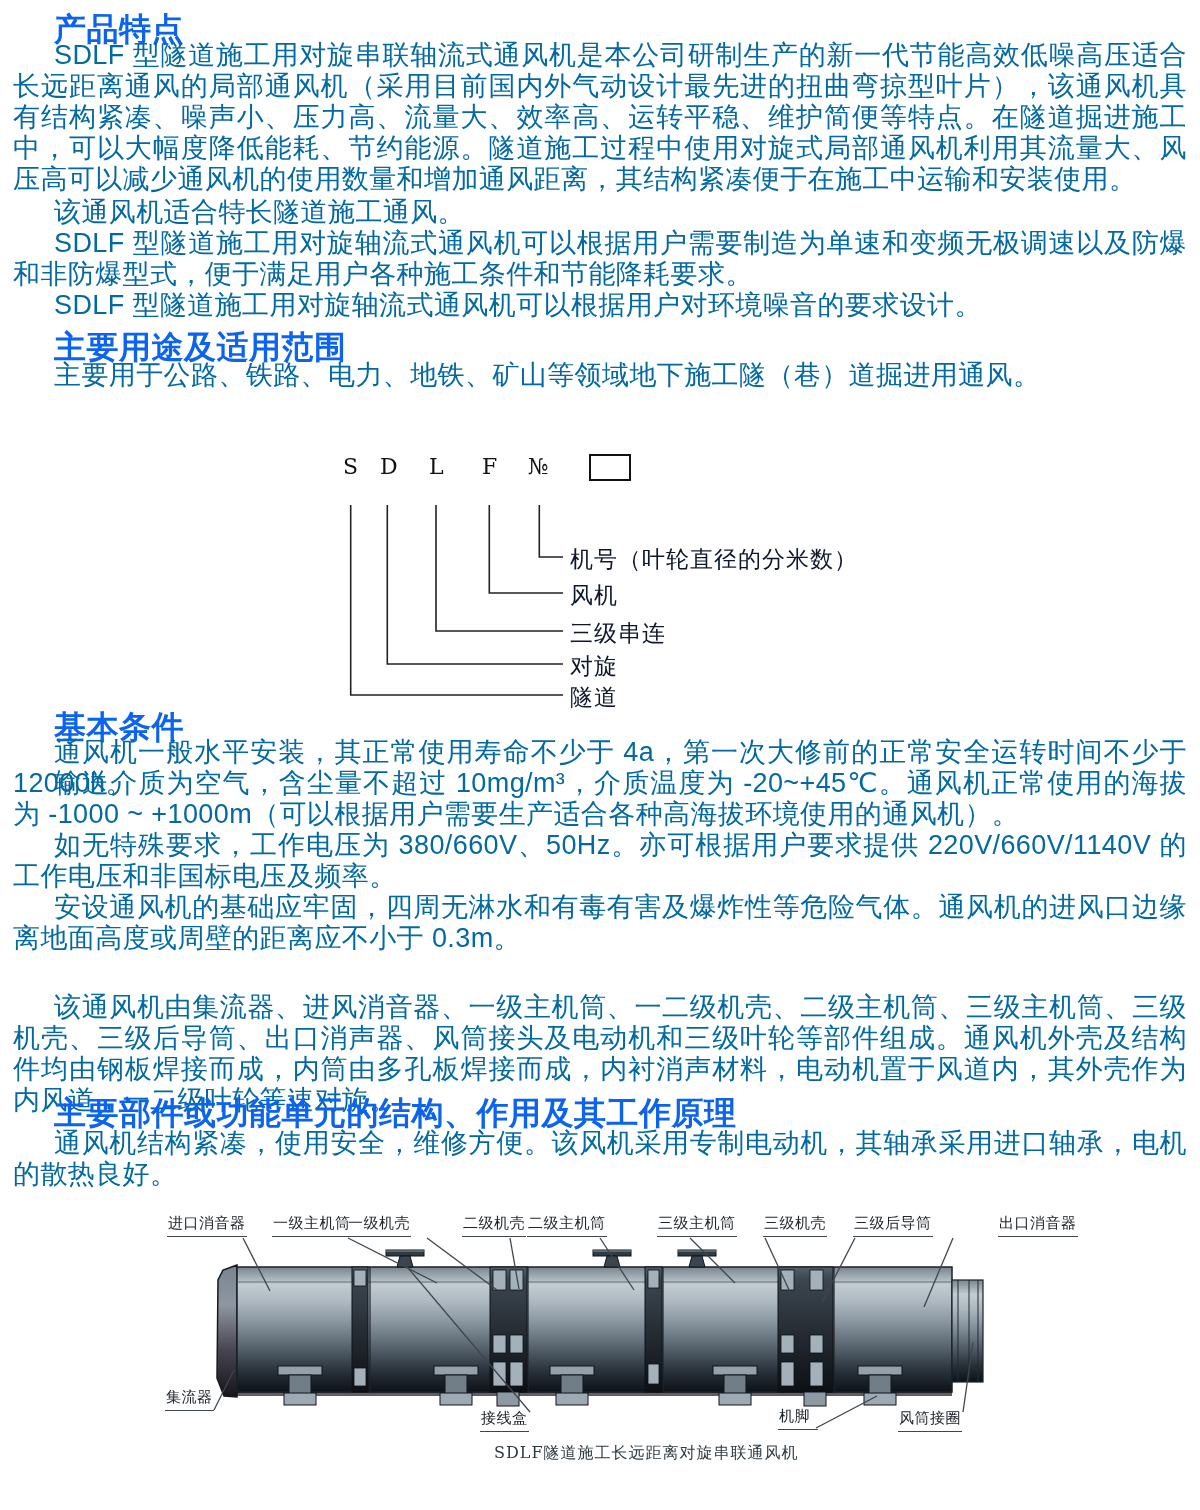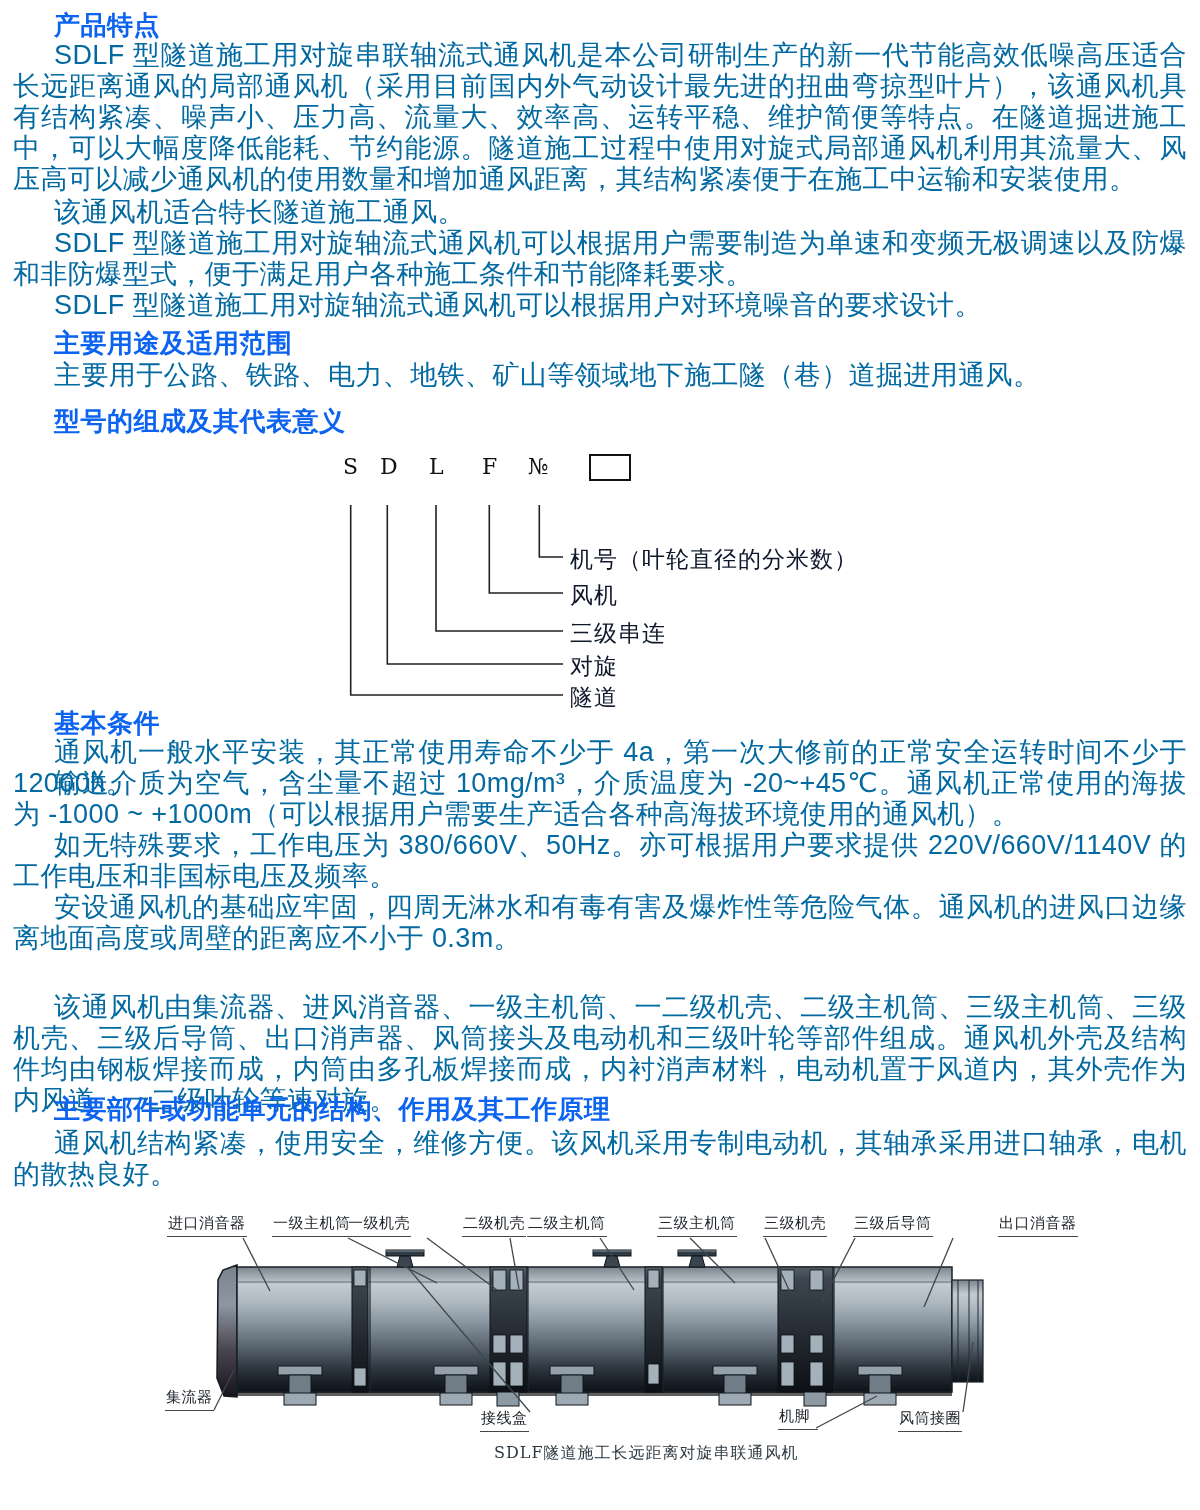--- a/index.html
+++ b/index.html
@@ -1,19 +1,19 @@
 <!DOCTYPE html>
 <html><head>
 <meta charset="utf-8">
 <style>
   html,body{margin:0;padding:0;background:#ffffff;}
   #page{position:relative;width:1200px;height:1510px;background:#fff;overflow:hidden;
         font-family:"Liberation Sans","DejaVu Sans",sans-serif;color:#1a1a1a;}
   .abs{position:absolute;}
-  .hd{font-size:26px;font-weight:bold;color:#0b63f0;letter-spacing:0.5px;white-space:nowrap;}
+  .hd{font-size:32px;font-weight:bold;color:#0b63f0;letter-spacing:0.5px;white-space:nowrap;}
   .para{width:1174px;font-size:27px;letter-spacing:0.4px;line-height:31px;text-indent:41px;
         text-align:justify;color:#0369a1;}
   
   .mletter{font-family:"DejaVu Serif","Liberation Serif",serif;font-size:22px;color:#111;}
   .mlabel{font-size:23px;color:#0f172a;letter-spacing:1px;white-space:nowrap;}
   
   .flabel{font-size:15px;letter-spacing:0.5px;color:#20262c;white-space:nowrap;
           border-bottom:1px solid #3f464c;padding:0 1px 3px 1px;
           font-family:"DejaVu Serif","Liberation Serif",serif;}
   .fcaption{font-size:16px;letter-spacing:1px;color:#2e3a42;white-space:nowrap;
@@ -27,21 +27,20 @@
 
   <div class="abs hd" style="left:54px;top:8px;">产品特点</div>
   <p class="abs para" style="left:13px;top:40px;margin:0;">SDLF 型隧道施工用对旋串联轴流式通风机是本公司研制生产的新一代节能高效低噪高压适合长远距离通风的局部通风机（采用目前国内外气动设计最先进的扭曲弯掠型叶片），该通风机具有结构紧凑、噪声小、压力高、流量大、效率高、运转平稳、维护简便等特点。在隧道掘进施工中，可以大幅度降低能耗、节约能源。隧道施工过程中使用对旋式局部通风机利用其流量大、风压高可以减少通风机的使用数量和增加通风距离，其结构紧凑便于在施工中运输和安装使用。</p>
   <p class="abs para" style="left:13px;top:197px;margin:0;">该通风机适合特长隧道施工通风。</p>
   <p class="abs para" style="left:13px;top:228px;margin:0;">SDLF 型隧道施工用对旋轴流式通风机可以根据用户需要制造为单速和变频无极调速以及防爆和非防爆型式，便于满足用户各种施工条件和节能降耗要求。</p>
   <p class="abs para" style="left:13px;top:290px;margin:0;">SDLF 型隧道施工用对旋轴流式通风机可以根据用户对环境噪音的要求设计。</p>
 
   <div class="abs hd" style="left:54px;top:326px;">主要用途及适用范围</div>
   <p class="abs para" style="left:13px;top:360px;margin:0;">主要用于公路、铁路、电力、地铁、矿山等领域地下施工隧（巷）道掘进用通风。</p>
 
-  <div class="abs hd" style="left:54px;top:404px;">型号的组成及其代表意义</div>
 
   <div class="abs" style="left:0;top:440px;width:1200px;height:270px;">
     <svg width="1200" height="270" viewBox="0 0 1200 270">
       <g stroke="#222" stroke-width="1.6" fill="none">
         <path d="M350.7,65 V255 H563"></path>
         <path d="M387.3,65 V224 H563"></path>
         <path d="M436,65   V191 H563"></path>
         <path d="M489.3,65 V153 H563"></path>
         <path d="M539.3,65 V117 H563"></path>
       </g>

